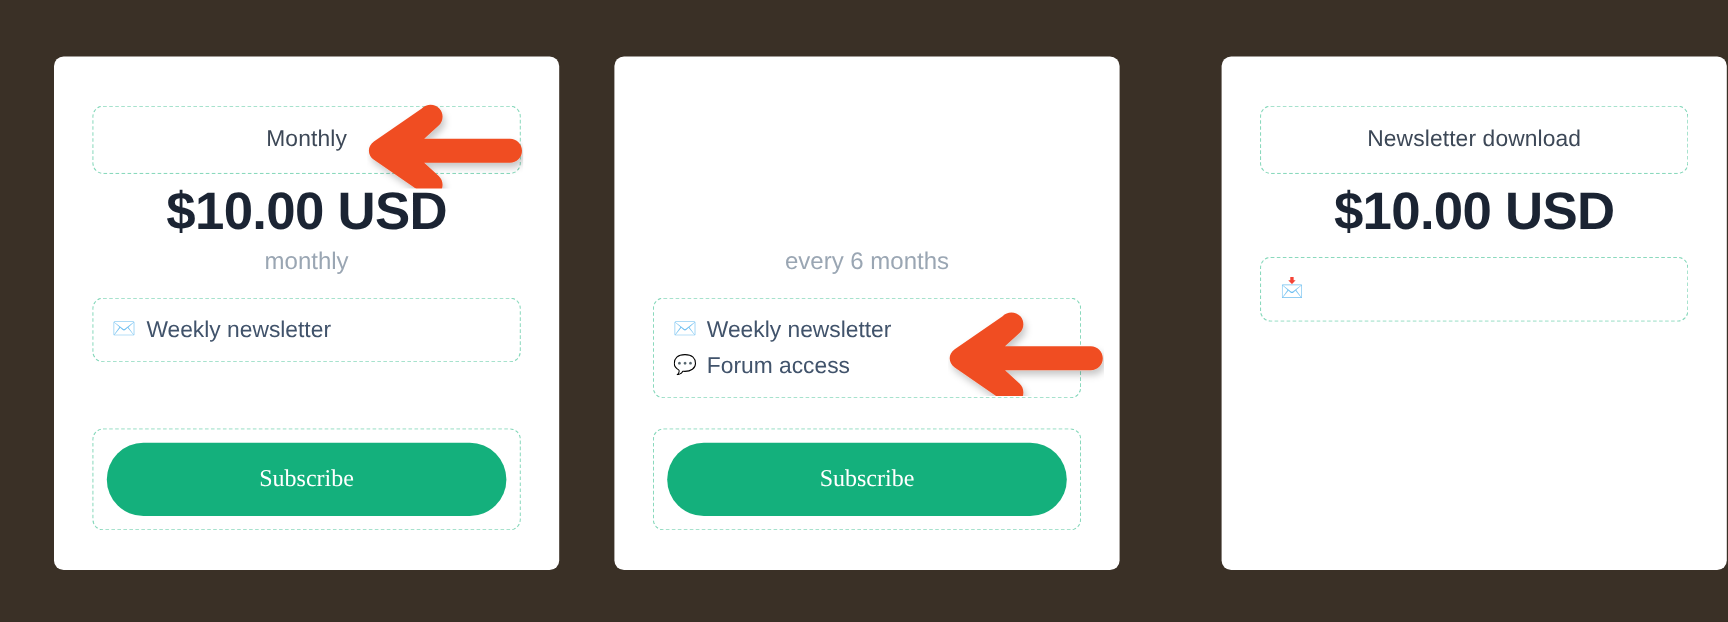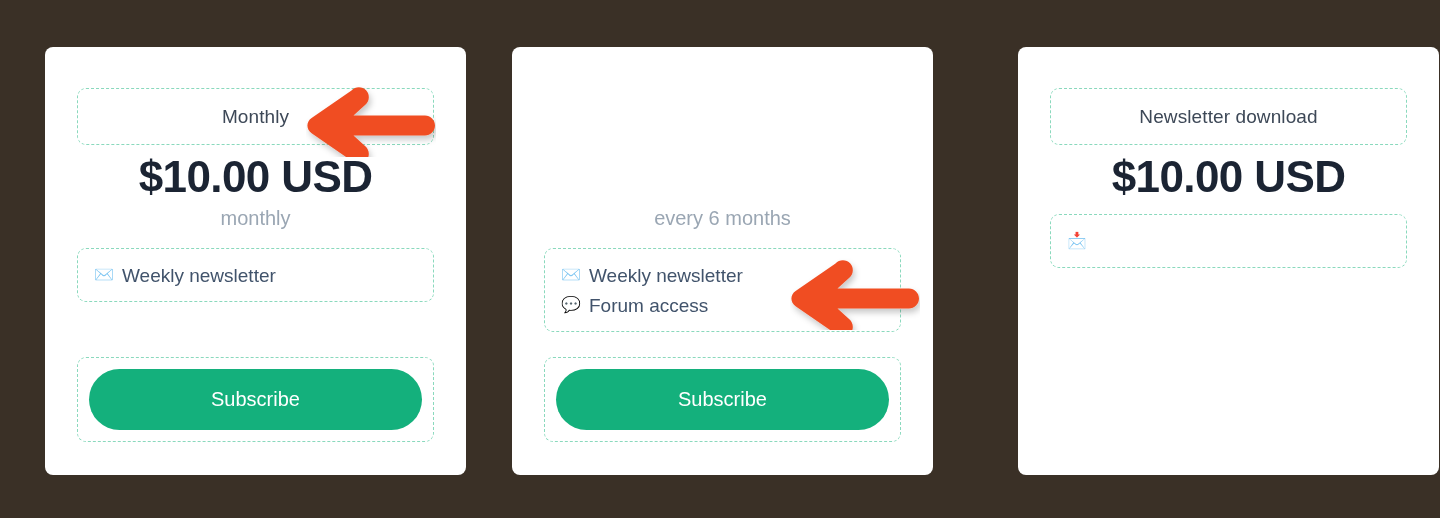--- a/index.html
+++ b/index.html
@@ -139,21 +139,21 @@
   }
   .cta-button {
     display: block;
     width: 100%;
     height: 61px;
     border: none;
     border-radius: 31px;
     background: #14b07c;
     color: #ffffff;
     font-size: 20px;
-    font-family: Liberation Sans, sans-serif;
+    font-family: Liberation Serif, serif;
     cursor: pointer;
     line-height: 61px;
     text-align: center;
     padding: 0;
   }
 
   
   .arrow {
     position: absolute;
     pointer-events: none;

